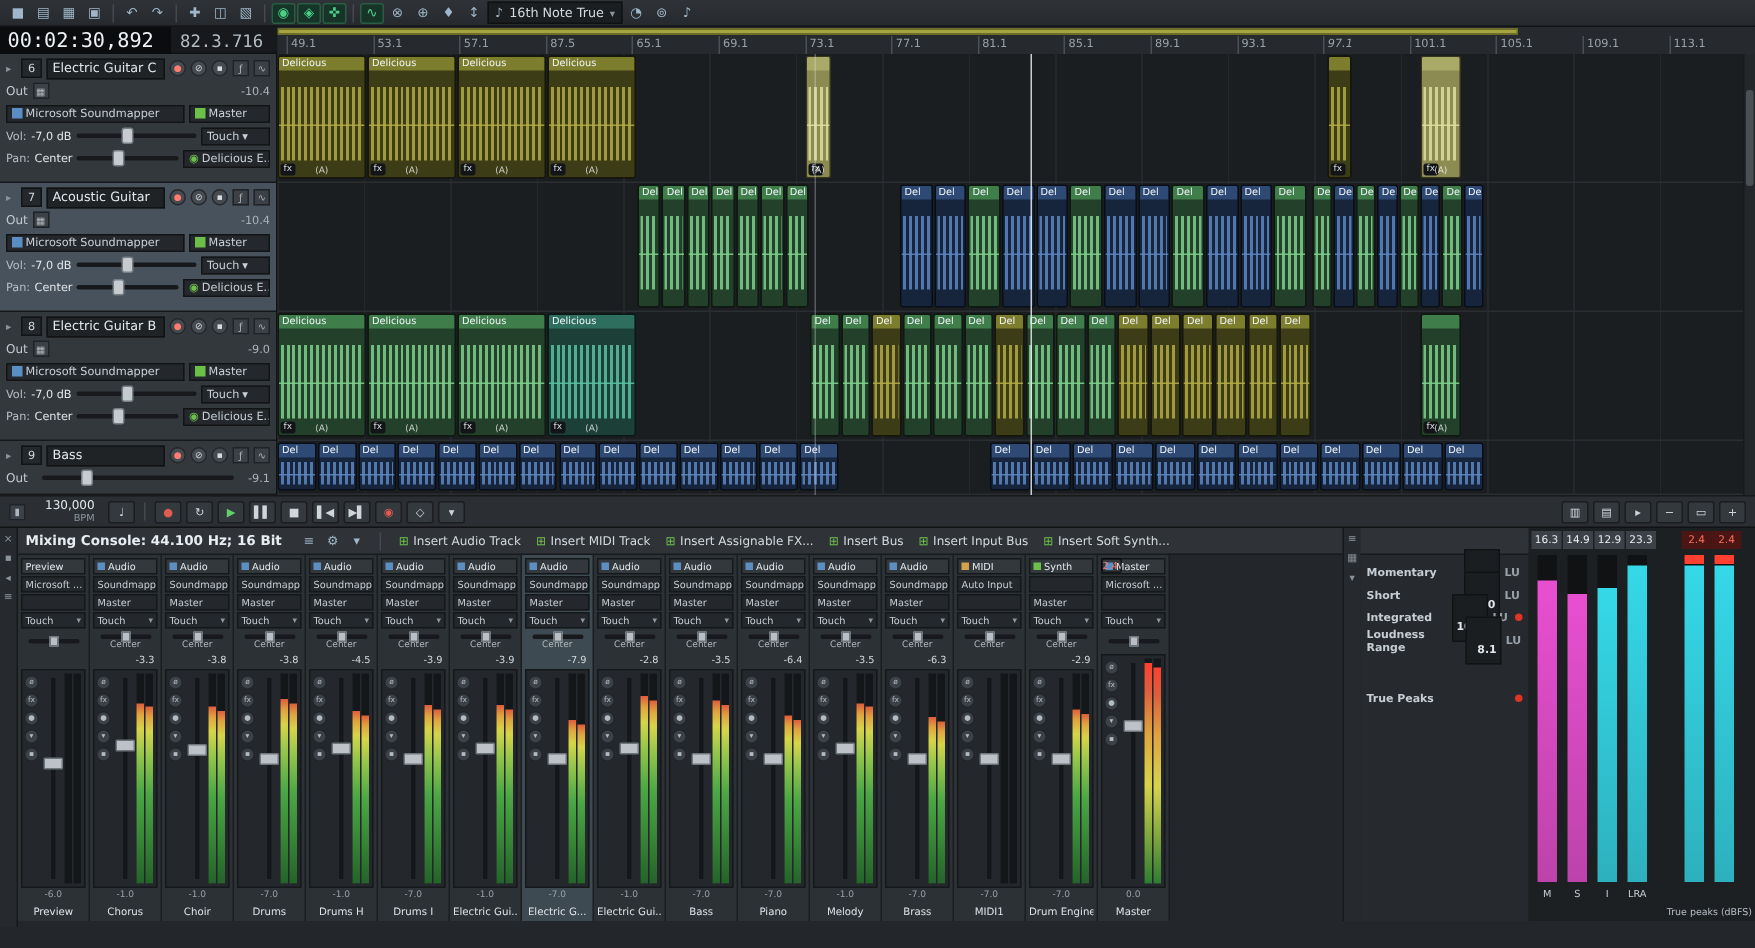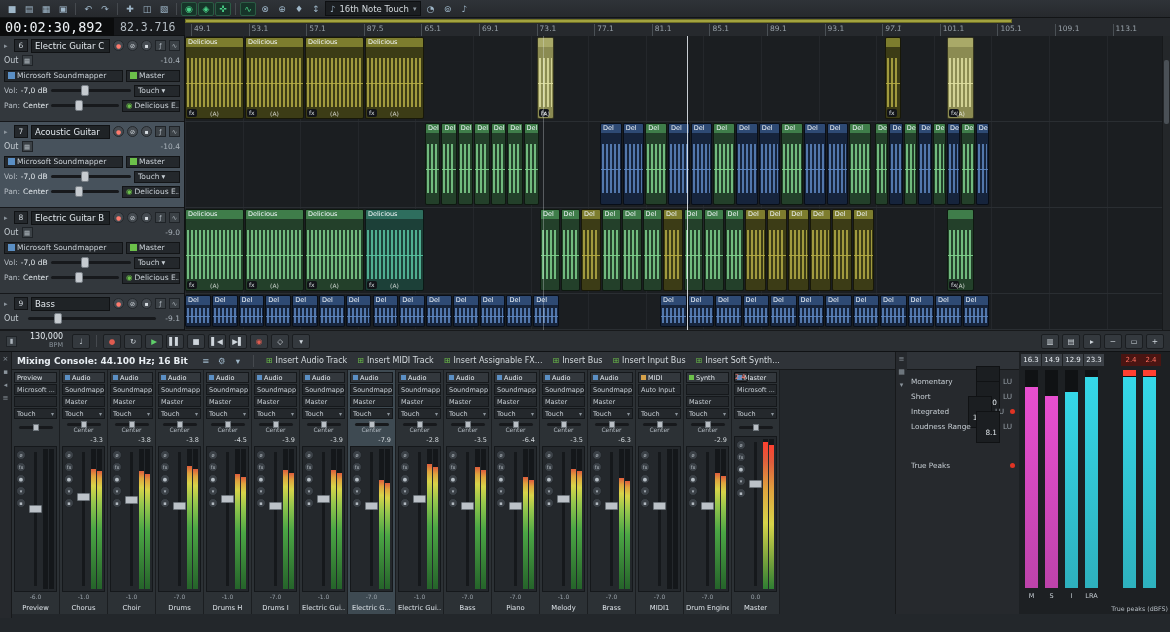--- a/index.html
+++ b/index.html
@@ -103,21 +103,21 @@
   .mbars{position:absolute;right:2px;top:2px;bottom:2px;width:11px;display:flex;gap:1px;}
   .mbar{flex:1;position:relative;background:#14171a;}
   .mfill{position:absolute;left:0;right:0;bottom:0;
          background:linear-gradient(to top,#25632a 0%,#4ba644 50%,#95c64c 72%,#d7d449 86%,#dfa43e 94%,#de5c3c 100%);}
   .mfill.hot{background:linear-gradient(to top,#2e7d32 0%,#d7d449 45%,#dfa43e 68%,#de5c3c 88%,#ff4030 100%);}
   .fdb{height:9px;font-size:6px;color:#98a1a9;text-align:center;}
   .sname{height:12px;font-size:6.8px;color:#dde3e8;text-align:center;overflow:hidden;white-space:nowrap;line-height:12px;}
   
   .mrail{position:absolute;left:895px;top:352px;width:12px;height:262px;background:#26292d;border-left:1px solid #17191b;
          display:flex;flex-direction:column;align-items:center;gap:5px;padding-top:3px;box-sizing:border-box;font-size:7px;color:#8b949c;}
-  .loudpanel{position:absolute;left:907px;top:370px;width:112px;height:244px;background:#26292d;box-sizing:border-box;padding-top:4px;}
+  .loudpanel{position:absolute;left:907px;top:370px;width:112px;height:244px;background:#26292d;box-sizing:border-box;padding-top:4px;font-weight:bold;}
   .lrow{display:flex;align-items:center;height:15px;padding:0 4px;gap:3px;font-size:7.3px;color:#c6cdd3;}
   .lrow.gap{margin-top:24px;}
   .lval{margin-left:auto;background:#1b1e21;border:1px solid #101214;min-width:24px;text-align:right;padding:15px 2px;
         height:11px;line-height:11px;color:#e0e6ea;box-sizing:border-box;}
   .lunit{width:12px;color:#98a1a9;}
   .led{width:5px;height:5px;border-radius:50%;background:#e03424;flex:none;}
   .meters{position:absolute;left:1019px;top:352px;width:151px;height:262px;background:#1d2023;}
   .mv{position:absolute;top:2px;height:12px;background:#3c4147;color:#e8edf2;font-size:7px;text-align:center;line-height:12px;}
   .mv.red{background:#4a1512;color:#ff6e5e;}
   .bigbar{position:absolute;top:18px;bottom:26px;width:13px;background:#101214;}
@@ -154,21 +154,21 @@
         <span class="tbicon active">✜</span>
         <span class="tbsep"></span>
         <span class="tbicon active">∿</span>
         <span class="tbicon">⊗</span>
         <span class="tbicon">⊕</span>
         <span class="tbicon">♦</span>
         <span class="tbicon">↕</span>
       </span>
     <span class="combo">
       <span style="color:#9fb7c9;">♪</span>
-      <span>16th Note Touch</span>
+      <span>16th Note True</span>
       <span class="car">▾</span>
     </span>
     <span id="tb-right" style="display:flex;align-items:center;gap:1px;">
         <span class="tbicon">◔</span>
         <span class="tbicon">⊚</span>
         <span class="tbicon">♪</span>
       </span>
   </div>
 
   <div class="time-main">00:02:30,892</div>

